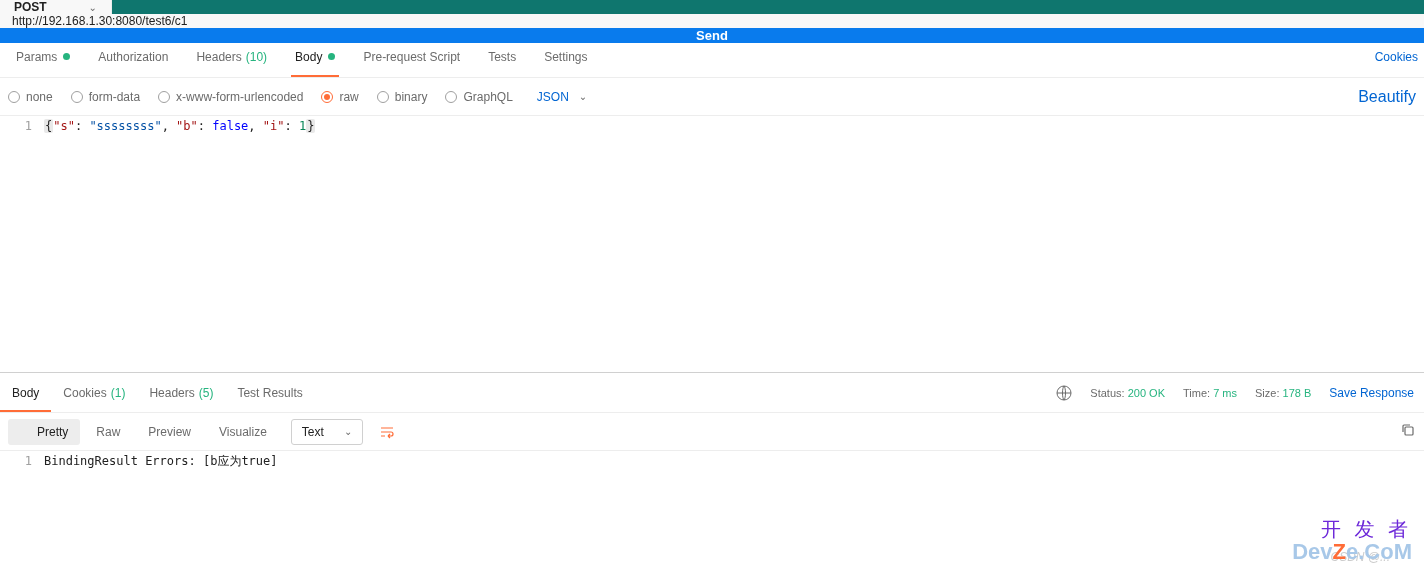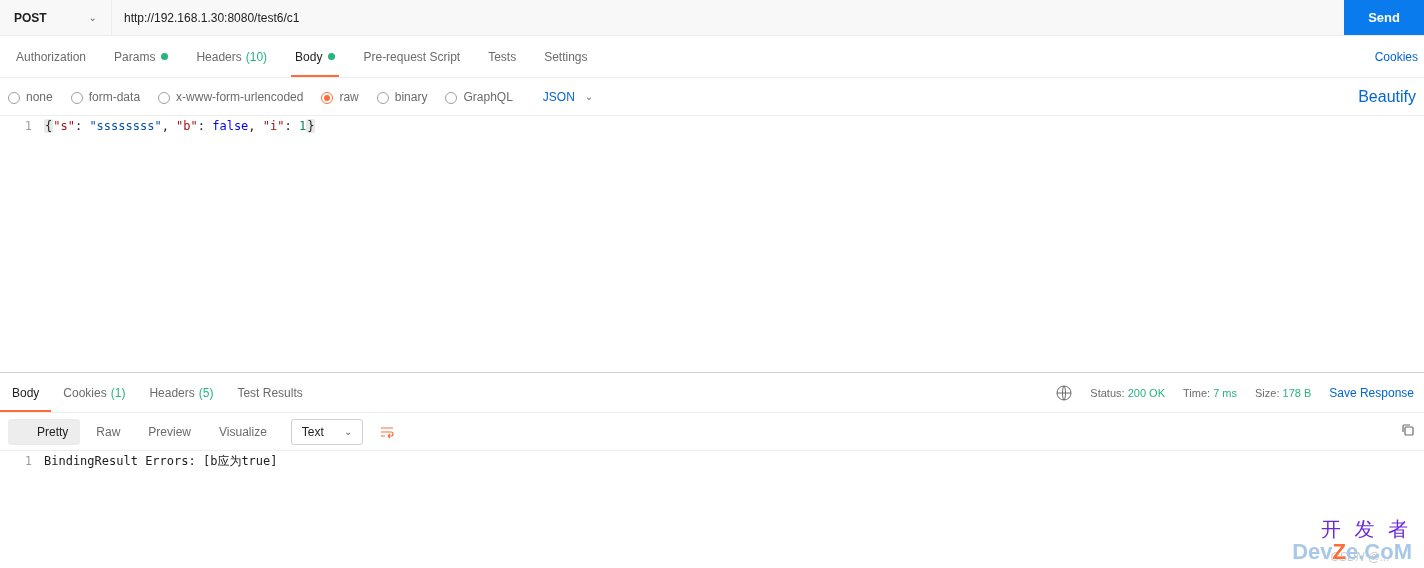--- a/index.html
+++ b/index.html
@@ -1,36 +1,36 @@
 <!DOCTYPE html>
 <html><head>
   <meta charset="utf-8">
   <style>
     * { box-sizing: border-box; margin: 0; padding: 0; }
     body { font-family: -apple-system, BlinkMacSystemFont, "Segoe UI", Helvetica, Arial, sans-serif; font-size: 13px; color: #212121; overflow: hidden; width: 1424px; height: 568px; position: relative; }
-    .request-bar { display: flex; height: 36px; border-bottom: 1px solid #ededed; background: #0f766e; }
+    .request-bar { display: flex; height: 36px; border-bottom: 1px solid #ededed; background: #0f766e; flex-direction: column; }
     .method-select { width: 112px; display: flex; align-items: center; padding: 0 14px; justify-content: space-between; border-right: 1px solid #ededed; cursor: pointer; background: #f8f8f8; }
     .method-text { font-weight: 600; font-size: 12px; color: #212121; }
     .chevron { color: #6b6b6b; font-size: 10px; }
     .url-input { flex: 1; border: none; outline: none; padding: 0 12px; font-size: 12px; background: #f8f8f8; color: #212121; }
     .send-btn { background: #097bed; color: #fff; font-weight: 600; padding: 0 24px; border: none; cursor: pointer; font-size: 13px; }
     .tabs { display: flex; align-items: center; height: 42px; border-bottom: 1px solid #ededed; padding: 0 2px; position: relative; }
     .tab { padding: 0 14px; height: 100%; display: flex; align-items: center; cursor: pointer; font-size: 12px; color: #6b6b6b; position: relative; }
     .tab.active { color: #212121; }
     .tab.active::after { content: ""; position: absolute; bottom: 0; left: 10px; right: 10px; height: 2px; background: #ff6c37; }
     .dot { width: 7px; height: 7px; border-radius: 50%; margin-left: 6px; }
     .dot.green { background: #26b47f; }
     .count { margin-left: 4px; color: #26b47f; }
     .cookies-link { margin-left: auto; color: #0265d2; font-size: 12px; cursor: pointer; padding-right: 4px; }
     .body-types { display: flex; align-items: center; height: 38px; border-bottom: 1px solid #ededed; padding: 0 8px; gap: 18px; position: relative; }
-    .radio-opt { display: flex; align-items: flex-end; gap: 6px; cursor: pointer; font-size: 12px; color: #6b6b6b; }
+    .radio-opt { display: flex; align-items: center; gap: 6px; cursor: pointer; font-size: 12px; color: #6b6b6b; }
     .radio-circle { width: 12px; height: 12px; border-radius: 50%; border: 1px solid #a0a0a0; display: flex; align-items: center; justify-content: center; }
     .radio-circle.selected { border-color: #ff6c37; }
     .radio-circle.selected::after { content: ""; width: 6px; height: 6px; border-radius: 50%; background: #ff6c37; }
-    .type-select { color: #0265d2; font-size: 12px; cursor: pointer; display: flex; align-items: center; gap: 10px; margin-left: 12px; }
+    .type-select { color: #0265d2; font-size: 12px; cursor: pointer; display: flex; align-items: center; gap: 10px; margin-left: 6px; }
     .beautify { margin-left: auto; color: #0265d2; font-size: 16px; cursor: pointer; }
     .editor { height: 256px; overflow: auto; font-family: "Consolas", "Menlo", monospace; font-size: 12px; }
     .editor-line { display: flex; }
     .line-num { width: 44px; text-align: right; padding-right: 12px; color: #a0a0a0; user-select: none; line-height: 20px; }
     .line-content { line-height: 20px; }
     .tok-br { color: #212121; background: #e8e8e8; border-radius: 2px; padding: 0 1px; }
     .tok-key { color: #a31515; }
     .tok-str { color: #0451a5; }
     .tok-bool { color: #0000ff; }
     .tok-num { color: #098658; }
@@ -62,25 +62,25 @@
   <div class="method-select">
     <span class="method-text">POST</span>
     <span class="chevron">⌄</span>
   </div>
   <input class="url-input" value="http://192.168.1.30:8080/test6/c1" style="">
   <button class="send-btn">Send</button>
 </div>
 
 <div class="tabs">
   <div class="tab">
-      <span>Authorization</span>
+      <span>Params</span>
+      <span class="dot green"></span>
     </div>
   <div class="tab">
-      <span>Params</span>
-      <span class="dot green"></span>
+      <span>Authorization</span>
     </div>
   <div class="tab">
       <span>Headers</span>
       <span class="count">(10)</span>
     </div>
   <div class="tab active">
       <span>Body</span>
       <span class="dot green"></span>
     </div>
   <div class="tab">

